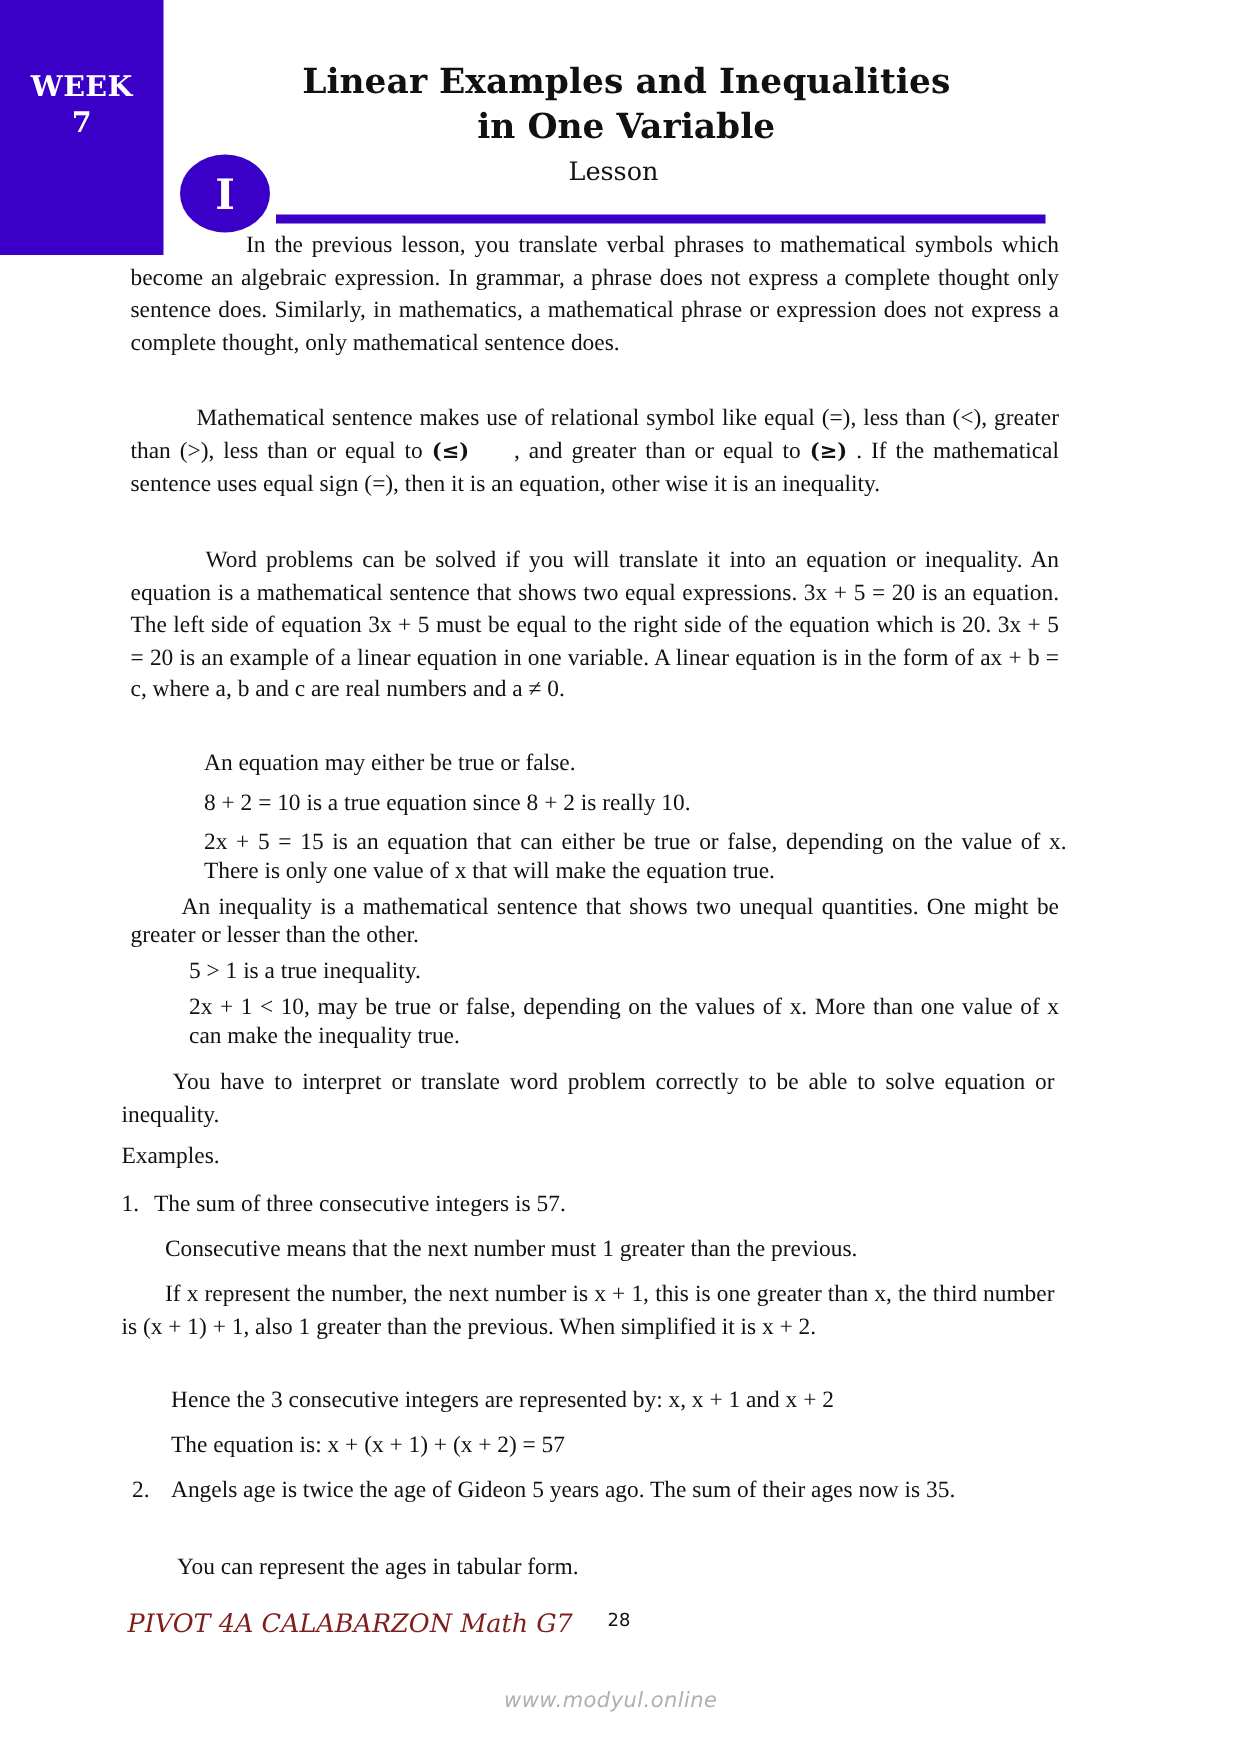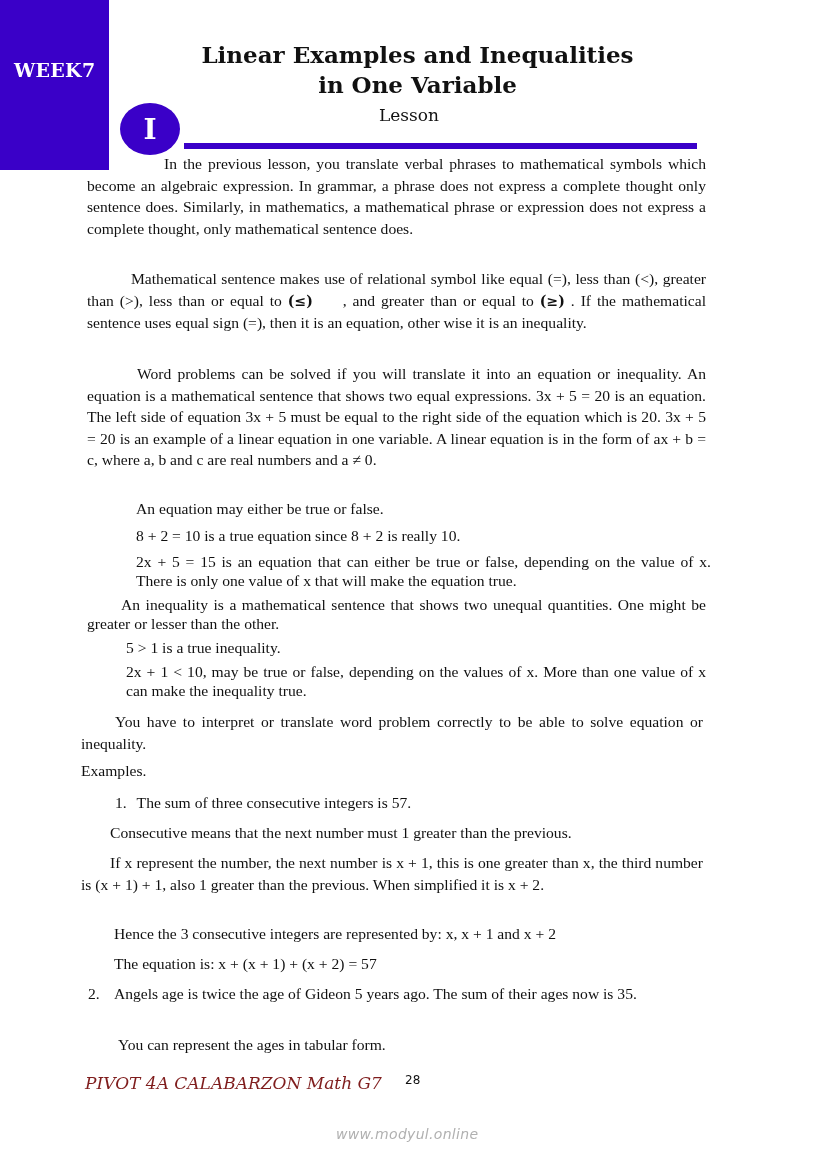--- a/index.html
+++ b/index.html
@@ -2,21 +2,21 @@
 <html><head>
 <meta charset="utf-8">
 <style>
   * { margin: 0; padding: 0; box-sizing: border-box; }
   html, body { width: 826px; height: 1169px; background: #ffffff; }
   body { position: relative; overflow: hidden; font-family: "DejaVu Serif", serif; color: #111; }
 
   .week-block {
     position: absolute; left: 0; top: 0; width: 109px; height: 170px;
     background: #3a00c8;
-    display: flex; flex-direction: row; align-items: center; justify-content: center;
+    display: flex; flex-direction: column; align-items: center; justify-content: center;
     color: #fff; font-family: "DejaVu Serif", serif; font-weight: bold;
     padding-bottom: 30px;
   }
   .week-block .w1 { font-size: 19px; line-height: 24px; letter-spacing: 0.3px; }
   .week-block .w2 { font-size: 19px; line-height: 24px; }
 
   .title {
     position: absolute; left: 160px; width: 515px; top: 40px;
     text-align: center; font-family: "DejaVu Serif", serif; font-weight: bold;
     font-size: 23px; line-height: 30px; color: #111;
@@ -92,21 +92,21 @@
 
 <p class="text" style="left:87px; top:595px; width:619px; text-indent:34px; line-height:19px;">An inequality is a mathematical sentence that shows two unequal quantities. One might be greater or lesser than the other.</p>
 
 <p class="text" style="left:126px; top:637px; width:585px;">5 &gt; 1  is a true inequality.</p>
 <p class="text" style="left:126px; top:662px; width:580px; line-height:19px;">2x + 1 &lt; 10, may be true or false, depending on the values of x. More than one value of x can make the inequality true.</p>
 
 <p class="text" style="left:81px; top:711px; width:622px; text-indent:34px;">You have to interpret or translate word problem correctly to be able to solve equation or inequality.</p>
 
 <p class="text" style="left:81px; top:760px; width:200px;">Examples.</p>
 
-<div class="text" style="left:81px; top:792px; width:622px;margin-left:34px;">
+<div class="text" style="left:81px; top:792px; width:622px;">
   <span>1.</span>
   <span style="margin-left:6px;">The sum of three consecutive integers is 57.</span>
 </div>
 
 <p class="text" style="left:110px; top:822px; width:600px;">Consecutive means that the next number must 1 greater than the previous.</p>
 
 <p class="text" style="left:81px; top:852px; width:622px; text-indent:29px; padding-left:0;">If  x  represent the number, the next number is x + 1, this is one greater than x, the third number is (x + 1) + 1, also 1 greater than the previous. When simplified it is x + 2.</p>
 
 <p class="text" style="left:114px; top:923px; width:600px;">Hence the 3 consecutive integers are represented by:  x,  x + 1 and x + 2</p>
 

